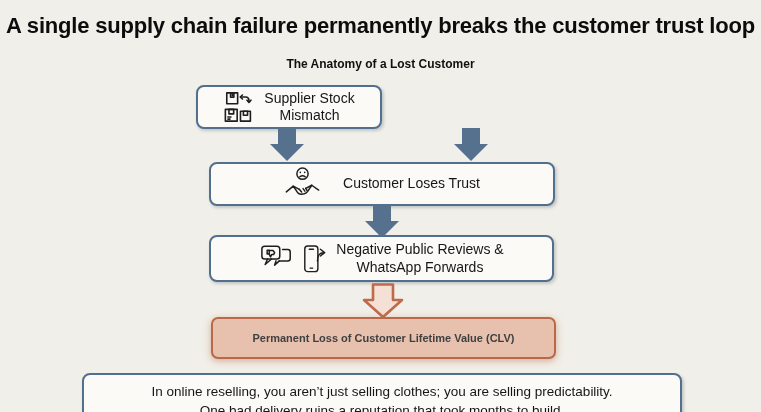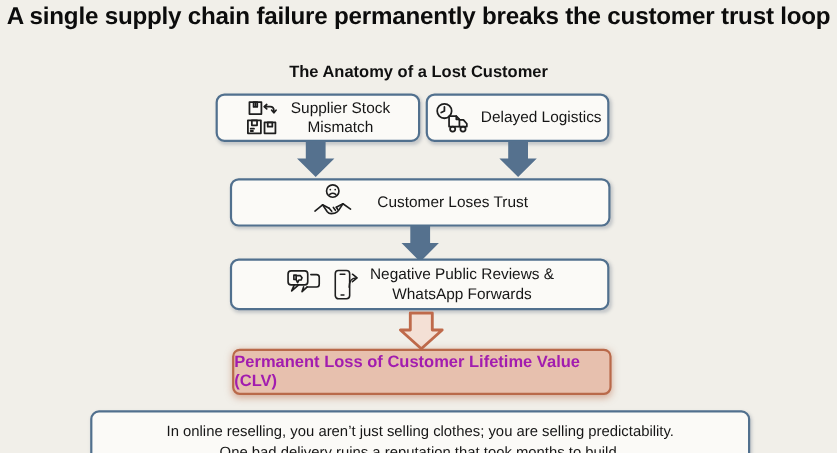--- a/index.html
+++ b/index.html
@@ -7,32 +7,32 @@
     position: relative;
     width: 761px;
     height: 412px;
     background: #f1efe9;
     overflow: hidden;
     font-family: "Liberation Sans", sans-serif;
     color: #121212;
   }
   .title {
     position: absolute;
-    top: 2px; left: 0; width: 100%;
+    top: 13px; left: 0; width: 100%;
     text-align: center;
     font-size: 22px;
     font-weight: 700;
     letter-spacing: -0.2px;
     color: #0c0c0c;
   }
   .subtitle {
     position: absolute;
     top: 57px; left: 0; width: 100%;
     text-align: center;
-    font-size: 15px;
+    font-size: 12px;
     font-weight: 700;
     color: #101010;
   }
   .node {
     position: absolute;
     box-sizing: border-box;
     background: #fbfaf7;
     border: 2px solid #51708e;
     border-radius: 8px;
     display: flex;
@@ -54,24 +54,24 @@
   #node-trust     { left: 209px; top: 162px; width: 346px; height: 44px; }
   #node-reviews   { left: 209px; top: 235px; width: 345px; height: 47px; gap: 8px; }
   #node-clv {
     left: 211px; top: 317px; width: 345px; height: 42px;
     background: #e7c0ae;
     border: 2px solid #b9694a;
     box-shadow: 0 2px 7px rgba(185,105,74,0.5);
     border-radius: 7px;
   }
   .clv-label {
-    font-size: 15px;
+    font-size: 11px;
     font-weight: 700;
-    text-align: left;
-    color: #a21caf;
+    text-align: right;
+    color: #404040;
   }
   #node-note {
     left: 82px; top: 373px; width: 600px; height: 66px;
     border-radius: 8px;
     align-items: flex-start;
     padding-top: 8px;
   }
   .note-label {
     font-size: 13.5px;
     font-weight: 400;
@@ -109,34 +109,20 @@
         <rect x="6.3" y="20.5" width="5" height="4.8"></rect>
         <path d="M5.2 28.6 h3.2 M5.2 30.8 h2.2"></path>
         <rect x="18.5" y="22.5" width="10.5" height="10.5"></rect>
         <rect x="21.6" y="22.5" width="4.4" height="4.2"></rect>
       </svg>
     </span>
     <span class="node-label">Supplier Stock
 Mismatch</span>
   </div>
 
-  <div class="node" id="node-logistics">
-    <span class="icon">
-      <svg width="36" height="31" viewBox="0 0 38 33" fill="none" stroke="#1e1e1e" stroke-width="1.7" stroke-linecap="round" stroke-linejoin="round">
-        <circle cx="10.5" cy="9.5" r="7"></circle>
-        <path d="M10.5 5.6 V9.5 L7.4 11"></path>
-        <path d="M15 14.5 h7 l3 3 v7 h-10 z"></path>
-        <path d="M22 14.5 v3 h3"></path>
-        <path d="M25 18 h3.9 l3.3 3.8 v2.7 h-7.2"></path>
-        <circle cx="18.5" cy="27" r="2.5"></circle>
-        <circle cx="28.5" cy="27" r="2.5"></circle>
-      </svg>
-    </span>
-    <span class="node-label">Delayed Logistics</span>
-  </div>
 
   <svg class="arrow" id="arrow-supplier" width="40" height="34" viewBox="0 0 40 34">
     <polygon points="11,0 29,0 29,16 37,16 20,33 3,16 11,16" fill="#55718e"></polygon>
   </svg>
   <svg class="arrow" id="arrow-logistics" width="40" height="34" viewBox="0 0 40 34">
     <polygon points="11,0 29,0 29,16 37,16 20,33 3,16 11,16" fill="#55718e"></polygon>
   </svg>
 
   <div class="node" id="node-trust">
     <span class="icon">

